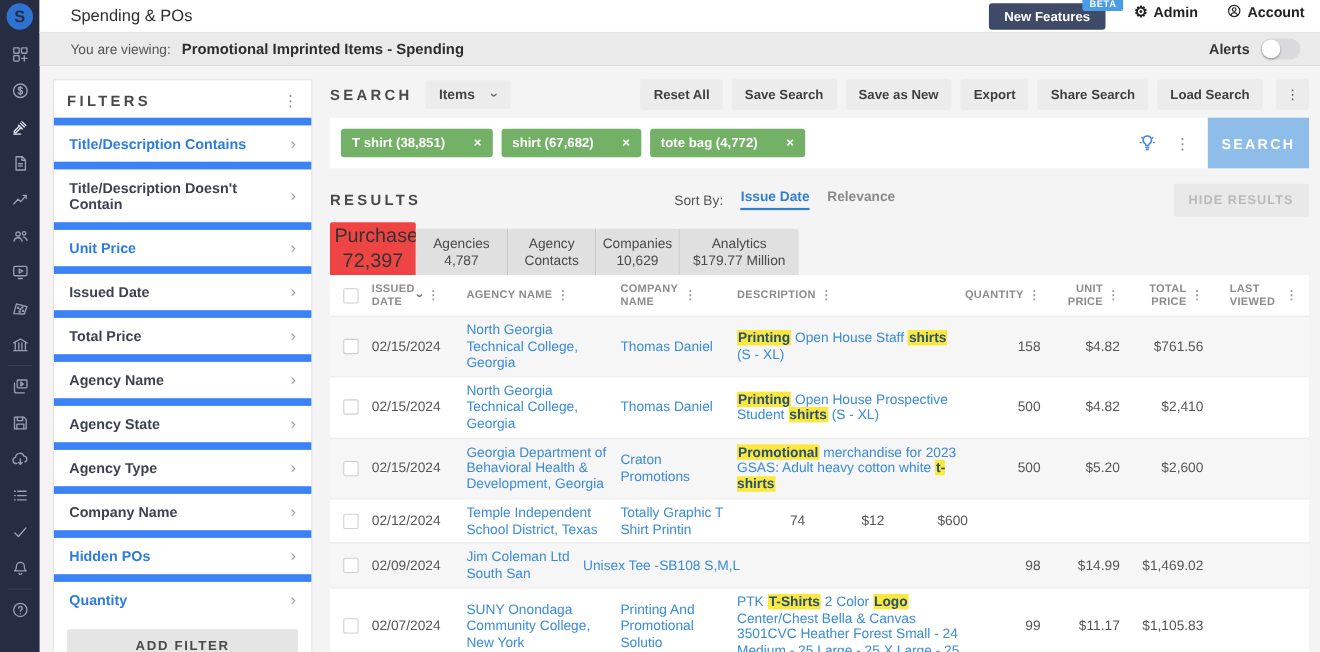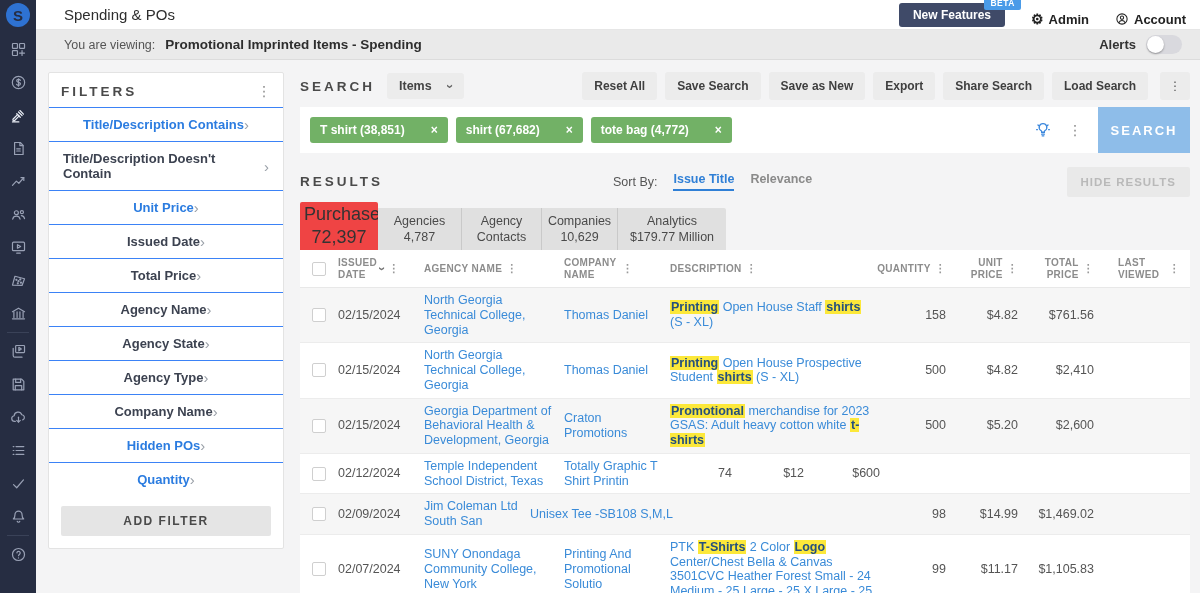--- a/index.html
+++ b/index.html
@@ -17,41 +17,41 @@
   .rail-icons{display:flex;flex-direction:column;align-items:center;width:100%}
   .rail-icon{width:36px;height:33px;display:flex;align-items:center;justify-content:center;color:#99a1b5;cursor:pointer}
   .rail-icon svg{width:17px;height:17px}
   .rail-icon.active{color:#e9edf5}
   .rail-divider{width:22px;border-top:1px solid #3a4258;margin:2px 0}
 
   
   .main{flex:1;display:flex;flex-direction:column;min-width:0}
   .topbar{height:30px;background:#fff;display:flex;align-items:center;padding:0 14px 0 28px;border-bottom:1px solid #e6e6e6;flex-shrink:0}
   .topbar-title{font-size:15px;font-weight:normal;color:#2e2e2e}
-  .topbar-right{margin-left:auto;display:flex;align-items:flex-end;gap:26px}
+  .topbar-right{margin-left:auto;display:flex;align-items:flex-start;gap:26px}
   .new-features{position:relative;background:#3f4a68;color:#fff;font-size:12px;font-weight:bold;padding:5px 14px;border-radius:3px;border:none;cursor:pointer;font-family:inherit}
   .beta{position:absolute;top:-7px;right:-16px;background:var(--beta);color:#fff;font-size:8.5px;font-weight:bold;padding:2px 6px;border-radius:2px;letter-spacing:.5px}
   .top-link{display:flex;align-items:center;gap:5px;font-size:13px;font-weight:bold;color:#222;cursor:pointer}
   .gear{font-size:14px;line-height:1}
   .person-ic svg{width:14px;height:14px;display:block}
 
   .viewbar{height:30px;background:#eaeaea;border-bottom:1px solid #dcdcdc;display:flex;align-items:center;padding:0 18px 0 28px;gap:10px;flex-shrink:0}
   .view-prefix{font-size:12.5px;color:#555}
   .view-name{font-size:13.5px;font-weight:bold;color:#2e2e2e}
   .alerts{margin-left:auto;display:flex;align-items:center;gap:10px;font-size:13px;font-weight:bold;color:#333}
   .toggle{width:36px;height:19px;border-radius:10px;background:#d9d9de;position:relative;cursor:pointer}
   .knob{width:17px;height:17px;border-radius:50%;background:#fff;position:absolute;left:1px;top:1px;box-shadow:0 1px 2px rgba(0,0,0,.35)}
 
   
   .content{flex:1;display:flex;padding:12px 10px 0 12px;gap:16px;min-height:0}
 
   .filters-card{width:236px;background:#fff;border:1px solid #e3e3e3;border-radius:2px;align-self:flex-start;flex-shrink:0}
   .filters-head{display:flex;align-items:center;justify-content:space-between;padding:10px 12px 8px;font-size:13.5px;font-weight:bold;letter-spacing:3px;color:#4a4a4a}
   .kebab{color:#8a8a8a;font-size:14px;cursor:pointer;font-weight:normal;letter-spacing:0}
-  .filter-item{display:flex;align-items:center;justify-content:center;padding:9px 14px;border-top:1px solid #3b82f6;font-size:13px;font-weight:bold;color:#3c4250;cursor:pointer}
+  .filter-item{display:flex;align-items:center;justify-content:space-between;padding:9px 14px;border-top:7px solid #3b82f6;font-size:13px;font-weight:bold;color:#3c4250;cursor:pointer}
   .filter-item.active .flabel{color:var(--filter-blue)}
   .filter-item .chev{color:#9aa0a8;font-size:15px;font-weight:normal;line-height:1}
   .add-filter{display:block;margin:10px 12px 12px;width:calc(100% - 24px);background:#e5e5e5;border:none;border-radius:2px;padding:8px 0;font-size:12px;letter-spacing:1.5px;color:#4a4a4a;font-weight:bold;font-family:inherit;cursor:pointer}
 
   .search-area{flex:1;display:flex;flex-direction:column;min-width:0}
   .row1{display:flex;align-items:center;gap:12px;margin-bottom:7px}
   .sec-title{font-size:13.5px;font-weight:bold;letter-spacing:3px;color:#4a4a4a}
   .items-dd{display:flex;align-items:center;gap:16px;background:#ececec;border:none;border-radius:3px;padding:6px 12px;font-size:12.5px;font-weight:bold;color:#444;font-family:inherit;cursor:pointer}
   .chev-down{display:inline-block;transform:rotate(90deg);color:#666;font-size:13px;line-height:1}
   .toolbar{margin-left:auto;display:flex;gap:8px}
@@ -378,21 +378,21 @@
             <span class="kebab">⋮</span>
           </div>
           <button class="search-btn">SEARCH</button>
         </div>
 
         <div class="results-row">
           <span class="sec-title">RESULTS</span>
           <div class="sort">
             <span>Sort By:</span>
             <span style="display:flex;gap:16px" id="sort-opts">
-                <span class="sort-opt active">Issue Title</span>
+                <span class="sort-opt active">Issue Date</span>
                 <span class="sort-opt">Relevance</span>
               </span>
           </div>
           <button class="hide-results">HIDE RESULTS</button>
         </div>
 
         <div class="tabs" id="tabs">
             <div class="tab active">
               <span class="t-label">Purchases</span>
               <span class="t-value">72,397</span>

